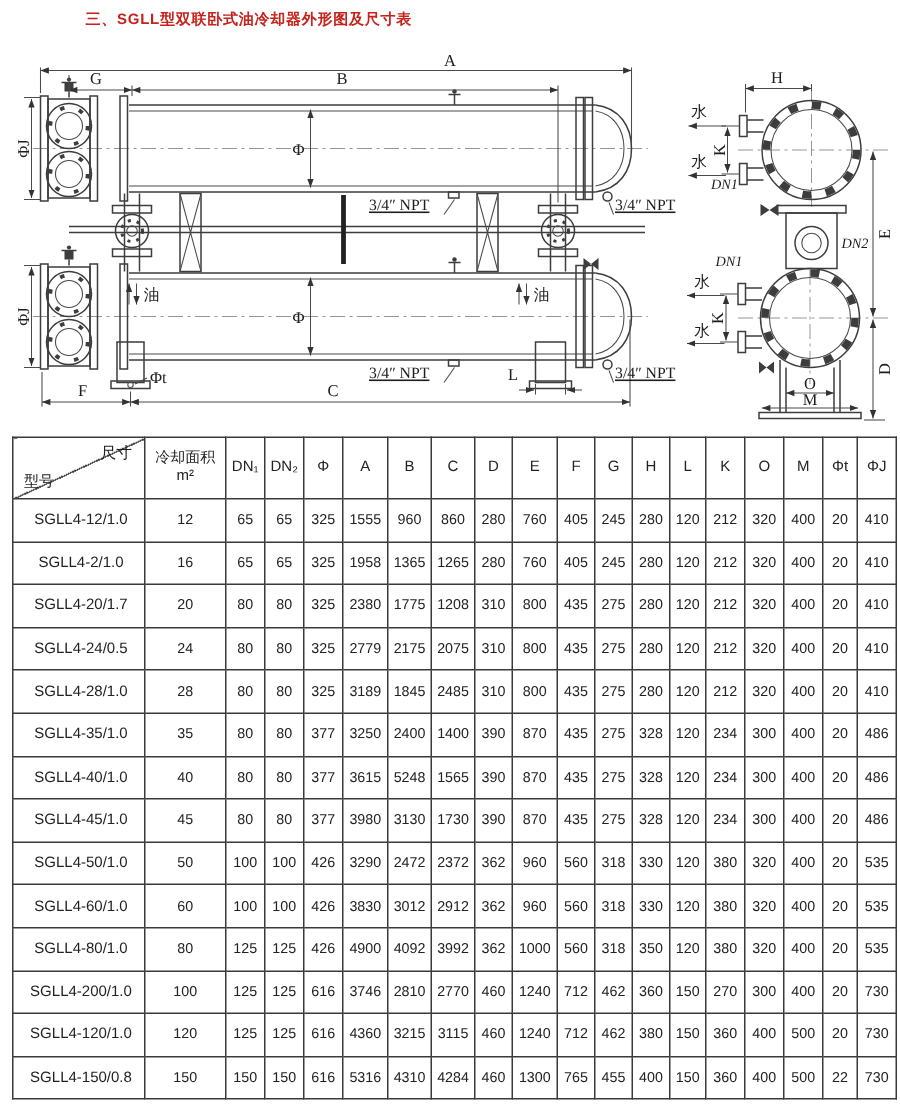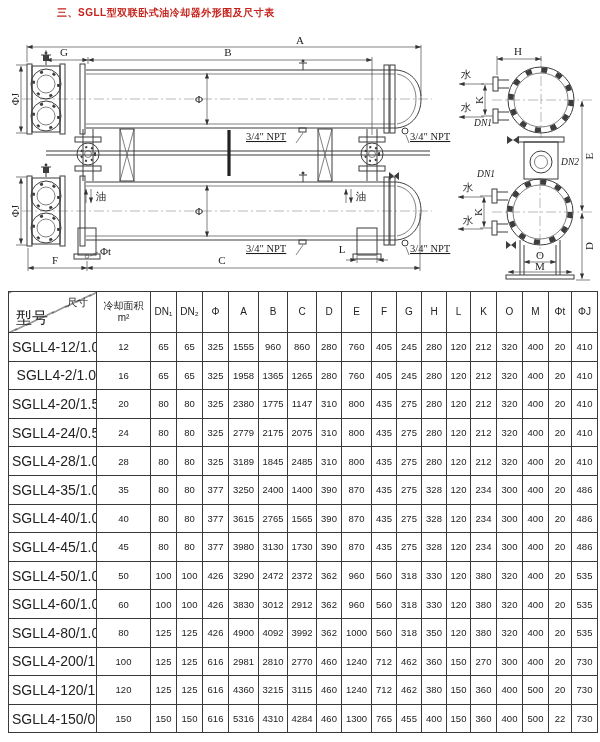--- a/index.html
+++ b/index.html
@@ -25,25 +25,25 @@
   svg text{font-family:"Liberation Serif",serif;font-size:11px;fill:#1d1d1d}
   svg text.it{font-style:italic;font-size:9.5px}
   svg text.cjk{font-family:"Liberation Sans",sans-serif;font-size:10.5px}
   svg text.npt{font-size:10.5px;text-decoration:underline}
   
   .tablewrap{position:absolute;left:8px;top:291px}
   table{border-collapse:collapse;table-layout:fixed;width:584px;font-size:9.5px;border:1.5px solid #2e2e2e}
   th,td{border:1px solid #3a3a3a;text-align:center;padding:0;overflow:hidden;white-space:nowrap;font-weight:normal}
   thead th{height:40px;font-size:10px;line-height:1.25}
   tbody td{height:27.6px;font-size:9.5px}
-  td.model{text-align:right;padding-left:3px;font-size:14px}
+  td.model{text-align:center;padding-left:3px;font-size:10px}
   th.corner{position:relative;
     background:linear-gradient(to bottom right,transparent calc(50% - .5px),#3a3a3a calc(50% - .5px),#3a3a3a calc(50% + .5px),transparent calc(50% + .5px));margin-left:16px;}
   .c-top{position:absolute;top:4px;right:8px;font-size:10.5px}
-  .c-bot{position:absolute;bottom:4px;left:7px;font-size:16px}
+  .c-bot{position:absolute;bottom:4px;left:7px;font-size:10px}
 </style>
 </head>
 <body>
 
 <div class="title">三、SGLL型双联卧式油冷却器外形图及尺寸表</div>
 
 <svg class="drawing" width="600" height="254" viewBox="0 36 600 254">
   <defs>
     <marker id="mE" orient="auto" markerWidth="9" markerHeight="7" refX="8" refY="3">
       <path d="M0 0L8 3L0 6Z" fill="#333"></path>
@@ -361,28 +361,28 @@
           <td>245</td>
           <td>280</td>
           <td>120</td>
           <td>212</td>
           <td>320</td>
           <td>400</td>
           <td>20</td>
           <td>410</td>
         </tr>
         <tr>
-          <td class="model">SGLL4-20/1.5</td>
+          <td class="model">SGLL4-20/1.7</td>
           <td>20</td>
           <td>80</td>
           <td>80</td>
           <td>325</td>
           <td>2380</td>
           <td>1775</td>
-          <td>1147</td>
+          <td>1208</td>
           <td>310</td>
           <td>800</td>
           <td>435</td>
           <td>275</td>
           <td>280</td>
           <td>120</td>
           <td>212</td>
           <td>320</td>
           <td>400</td>
           <td>20</td>
@@ -451,21 +451,21 @@
           <td>20</td>
           <td>486</td>
         </tr>
         <tr>
           <td class="model">SGLL4-40/1.0</td>
           <td>40</td>
           <td>80</td>
           <td>80</td>
           <td>377</td>
           <td>3615</td>
-          <td>2765</td>
+          <td>5248</td>
           <td>1565</td>
           <td>390</td>
           <td>870</td>
           <td>435</td>
           <td>275</td>
           <td>328</td>
           <td>120</td>
           <td>234</td>
           <td>300</td>
           <td>400</td>
@@ -555,21 +555,21 @@
           <td>400</td>
           <td>20</td>
           <td>535</td>
         </tr>
         <tr>
           <td class="model">SGLL4-200/1.0</td>
           <td>100</td>
           <td>125</td>
           <td>125</td>
           <td>616</td>
-          <td>2981</td>
+          <td>3746</td>
           <td>2810</td>
           <td>2770</td>
           <td>460</td>
           <td>1240</td>
           <td>712</td>
           <td>462</td>
           <td>360</td>
           <td>150</td>
           <td>270</td>
           <td>300</td>

